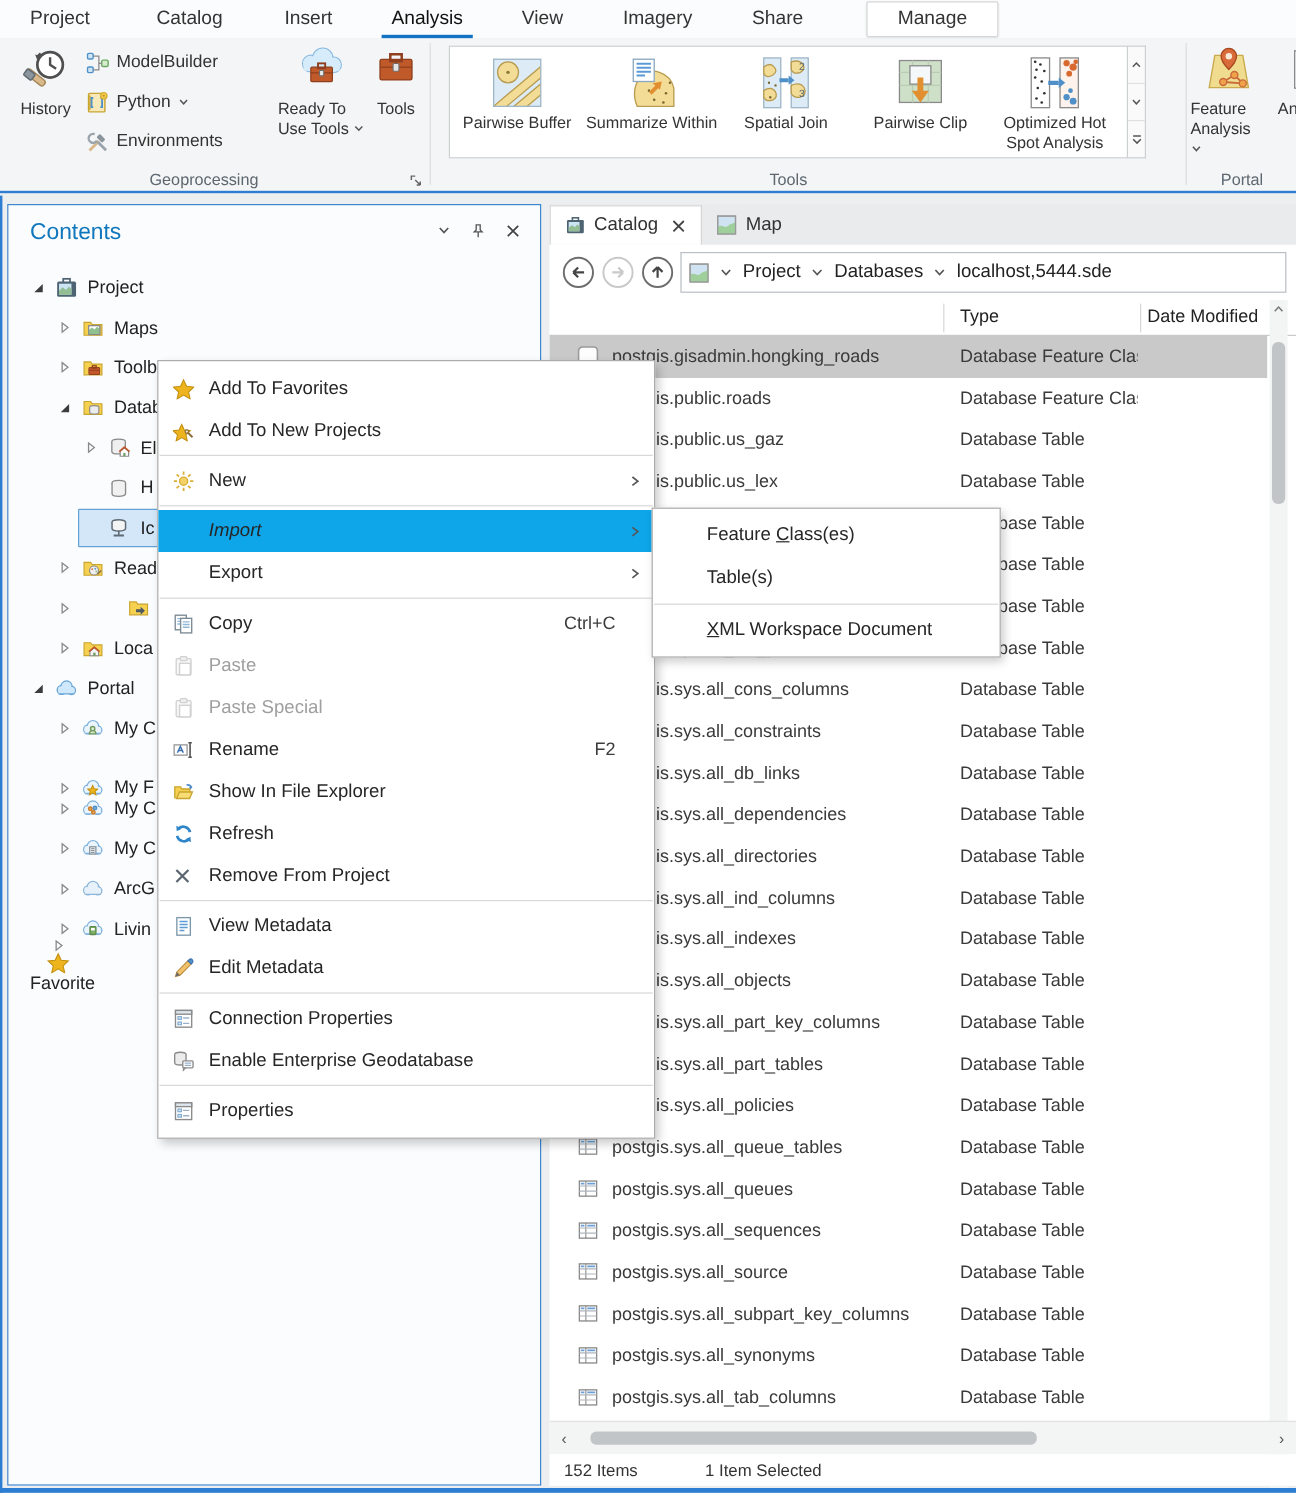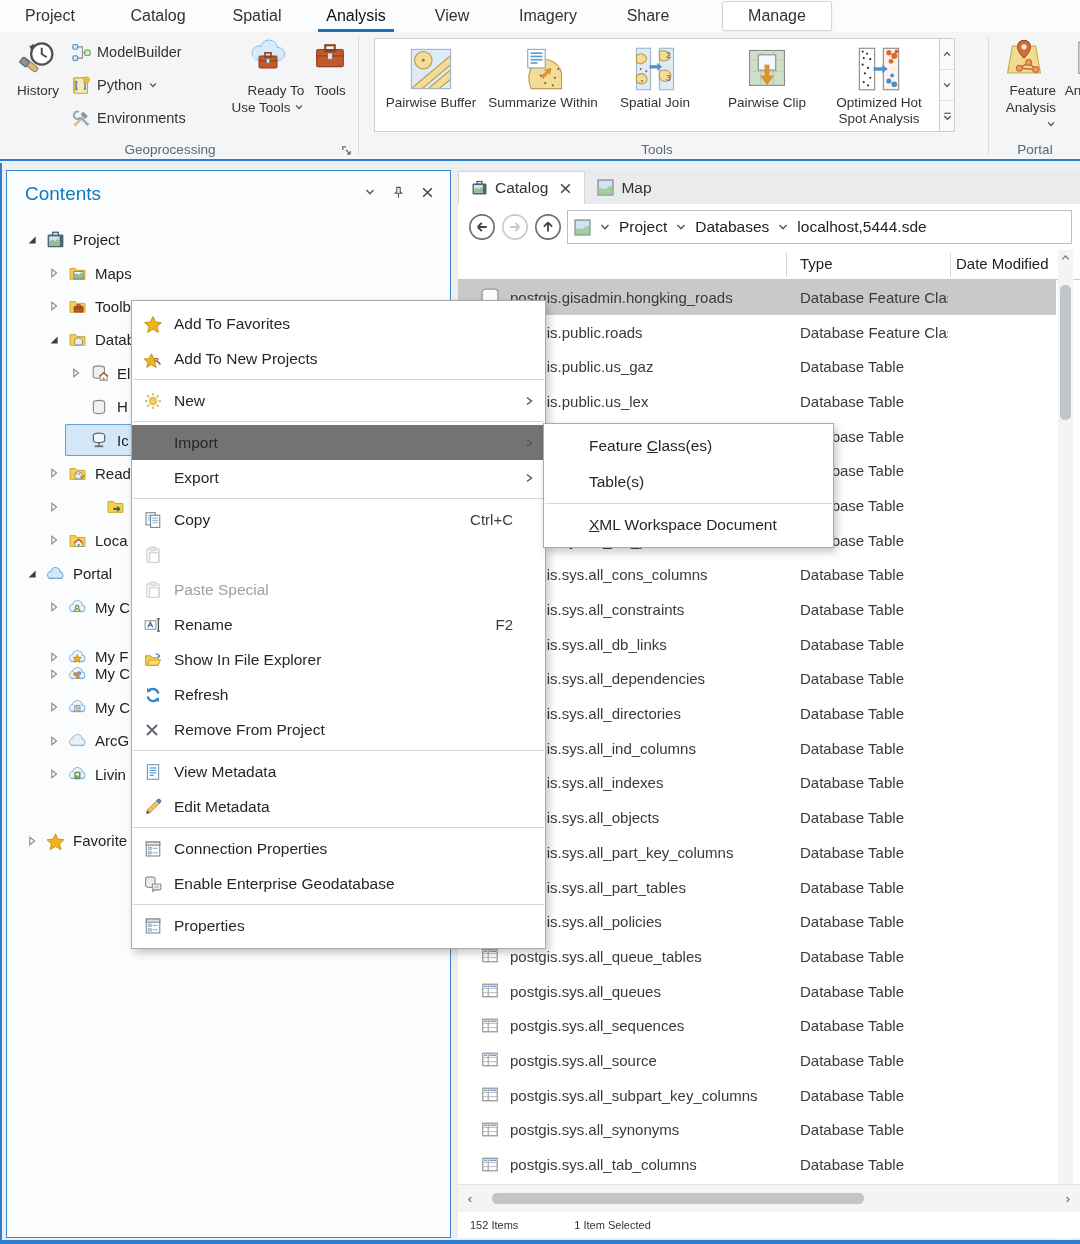--- a/index.html
+++ b/index.html
@@ -9,21 +9,21 @@
   
   #tabbar{position:absolute;left:0;top:0;width:1080px;height:32px;background:#fbfcfd;}
   .rtab{position:absolute;top:0;height:32px;display:flex;align-items:center;justify-content:center;
     font-size:16px;color:#333;cursor:default;white-space:nowrap;}
   .rtab.active{color:#111;}
   .rtab.active::after{content:"";position:absolute;left:2px;right:2px;bottom:0;height:3px;background:#1272c4;}
   .rtab.boxed{background:#fff;border:1px solid #d6d6d6;border-radius:2px;height:30px;top:1px;box-shadow:0 1px 2px rgba(0,0,0,.08);}
   #ribbon{position:absolute;left:0;top:32px;width:1080px;height:129px;background:#f4f5f6;border-bottom:2px solid #2d7dd2;}
   .vsep{position:absolute;top:4px;height:118px;width:1px;background:#dcdcdc;}
   .grplabel{position:absolute;top:110px;height:18px;font-size:13.5px;color:#5d6770;text-align:center;}
-  .bigbtn{position:absolute;top:5px;display:flex;flex-direction:column;align-items:center;font-size:13.5px;color:#333;text-align:right;line-height:1.25;}
+  .bigbtn{position:absolute;top:5px;display:flex;flex-direction:column;align-items:center;font-size:13.5px;color:#333;text-align:left;line-height:1.25;}
   .bigbtn .ic{height:44px;display:flex;align-items:center;justify-content:center;margin-bottom:2px;}
   .smallbtn{position:absolute;display:flex;align-items:center;gap:6px;font-size:14.5px;color:#333;height:24px;}
   #gallery{position:absolute;left:374px;top:6px;width:566px;height:94px;background:#fff;border:1px solid #ccd0d3;display:flex;align-items:flex-start;}
   .gitem{width:112px;padding-top:4px;display:flex;flex-direction:column;align-items:center;font-size:13.5px;line-height:1.2;text-align:center;color:#333;}
   .gitem .ic{height:52px;display:flex;align-items:center;justify-content:center;}
   #gscroll{position:absolute;left:940px;top:6px;width:15px;height:94px;border:1px solid #ccd0d3;border-left:none;background:#fafafa;display:flex;flex-direction:column;}
   #gscroll div{flex:1;display:flex;align-items:center;justify-content:center;border-bottom:1px solid #e0e0e0;}
   #gscroll div:last-child{border-bottom:none;}
   
   #contents-pane{position:absolute;left:6px;top:170px;width:445px;height:1068px;background:#fbfcfd;border:1.5px solid #3d87cf;}
@@ -47,47 +47,47 @@
   .crow.sel{background:#c9c9c9;}
   .crow .rlead{position:absolute;left:22px;width:20px;display:flex;justify-content:center;}
   .crow .rname{position:absolute;left:52px;max-width:256px;overflow:hidden;text-overflow:ellipsis;white-space:nowrap;}
   .crow .rtype{position:absolute;left:342px;width:148px;overflow:hidden;white-space:nowrap;}
   #vscroll{position:absolute;left:600px;top:80px;width:15px;height:1102px;background:#f3f4f4;}
   #vthumb{position:absolute;left:2px;top:35px;width:11px;height:135px;background:#c2c5c7;border-radius:5px;}
   #hscroll{position:absolute;left:0;top:1014px;width:622px;height:28px;background:#f3f4f4;border-top:1px solid #e2e2e2;display:flex;align-items:center;}
   #htrack{position:relative;flex:1;height:100%;}
   #hthumb{position:absolute;left:10px;top:8px;width:372px;height:11px;background:#c2c5c7;border-radius:5px;}
   .harrow{width:24px;text-align:center;color:#555;font-size:13px;}
-  #cat-status{position:absolute;left:0;top:1042px;width:622px;height:26px;display:flex;gap:56px;padding-left:12px;align-items:center;font-size:11px;color:#333;background:#fff;}
+  #cat-status{position:absolute;left:0;top:1042px;width:622px;height:26px;display:flex;gap:56px;padding-left:12px;align-items:center;font-size:14px;color:#333;background:#fff;}
   
   #cmenu{position:absolute;left:131px;top:300px;width:415px;background:#fff;border:1px solid #ababab;
     box-shadow:3px 4px 8px rgba(0,0,0,.22);padding:5px 0;z-index:50;}
   .mitem{height:35px;display:flex;align-items:center;padding:0 10px 0 12px;font-size:15.5px;color:#262626;position:relative;}
   .mitem .mic{width:30px;display:flex;justify-content:flex-start;flex:none;}
   .mitem .mlabel{flex:1;white-space:nowrap;}
   .mitem .mshort{color:#3c3c3c;margin-right:22px;font-size:15px;}
-  .mitem.hl{background:#737373;}
+  .mitem.hl{background:#0ea5e9;font-style:italic;}
   .mitem.dis .mlabel{color:#9f9f9f;}
   .mitem.dis .mic{opacity:.45;}
   .msep{height:1px;background:#d8d8d8;margin:3px 1px;}
   #submenu{position:absolute;left:543px;top:423px;width:291px;background:#fff;border:1px solid #ababab;
     box-shadow:3px 4px 8px rgba(0,0,0,.22);padding:4px 0;z-index:60;}
   #submenu .mitem{height:36px;padding-left:45px;}
   .u{text-decoration:underline;}
   .chev{display:inline-flex;}
   #win-left{position:absolute;left:0;top:163px;width:2px;height:1081px;background:#2d7dd2;}
   #win-bottom{position:absolute;left:0;top:1240px;width:1080px;height:4px;background:#2d7dd2;}
 </style>
 </head>
 <body>
 
 <div id="tabbar">
     <div class="rtab" style="left: 12px; width: 76px;">Project</div>
     <div class="rtab" style="left: 120px; width: 76px;">Catalog</div>
-    <div class="rtab" style="left: 226px; width: 62px;">Spatial</div>
+    <div class="rtab" style="left: 226px; width: 62px;">Insert</div>
     <div class="rtab active" style="left: 316px; width: 80px;">Analysis</div>
     <div class="rtab" style="left: 424px; width: 56px;">View</div>
     <div class="rtab" style="left: 510px; width: 76px;">Imagery</div>
     <div class="rtab" style="left: 616px; width: 64px;">Share</div>
     <div class="rtab boxed" style="left: 722px; width: 110px;">Manage</div>
   </div>
 <div id="ribbon">
 
   <div class="bigbtn" style="left:8px;width:60px;">
     <span class="ic">
@@ -726,21 +726,21 @@
               <circle cx="12" cy="9.2" r="2.4"></circle>
               <rect x="2.6" y="8.8" width="10.9" height="2.9"></rect>
             </g>
             <line x1="2.4" y1="11.8" x2="14.1" y2="11.8" stroke="#7fb2dd"></line>
             <rect x="6.2" y="6.4" width="4.4" height="5.8" rx="0.6" fill="#7fae6a" stroke="#5d8a4a"></rect>
             <rect x="7" y="7.4" width="2.8" height="1.8" fill="#fff"></rect>
           </svg>
         </span>
         <span>Livin</span>
       </div>
-      <div class="tree-row" style="top: 653px; padding-left: 16px;">
+      <div class="tree-row" style="top: 612px; padding-left: 16px; flex-direction: column;">
         <span class="expander">
           <svg width="10" height="10" viewBox="0 0 10 10" style="display:block">
             <path d="M2.8 1.2 L7.6 5 L2.8 8.8 z" fill="none" stroke="#8a8a8a" stroke-width="1.1"></path>
           </svg>
         </span>
         <span class="ticon">
           <svg width="19" height="18" viewBox="0 0 16 16" style="display:block">
             <path d="M8 1.5999999999999996 l2.24 4.760000000000001 5.25 0.56 -3.8500000000000005 3.64 1.1900000000000002 5.18 -4.83 -2.94 -4.83 2.94 1.1900000000000002 -5.18 -3.8500000000000005 -3.64 5.25 -0.56z" fill="#edb41e" stroke="#c3900f" stroke-width="0.8"></path>
           </svg>
         </span>
@@ -1399,20 +1399,21 @@
       <span class="mshort">Ctrl+C</span>
     </div>
     <div class="mitem dis">
       <span class="mic">
         <svg width="18" height="18" viewBox="0 0 16 16" style="display:block">
           <rect x="2.5" y="2.5" width="11" height="12" rx="1" fill="#efefef" stroke="#9a9a9a"></rect>
           <rect x="5.5" y="1" width="5" height="3" rx="0.8" fill="#dcdcdc" stroke="#9a9a9a"></rect>
           <rect x="5" y="6" width="8" height="8.6" fill="#fff" stroke="#9a9a9a"></rect>
         </svg>
       </span>
+      <span class="mlabel">Paste</span>
     </div>
     <div class="mitem dis">
       <span class="mic">
         <svg width="18" height="18" viewBox="0 0 16 16" style="display:block">
           <rect x="2.5" y="2.5" width="11" height="12" rx="1" fill="#efefef" stroke="#9a9a9a"></rect>
           <rect x="5.5" y="1" width="5" height="3" rx="0.8" fill="#dcdcdc" stroke="#9a9a9a"></rect>
           <rect x="5" y="6" width="8" height="8.6" fill="#fff" stroke="#9a9a9a"></rect>
         </svg>
       </span>
       <span class="mlabel">Paste Special</span>

